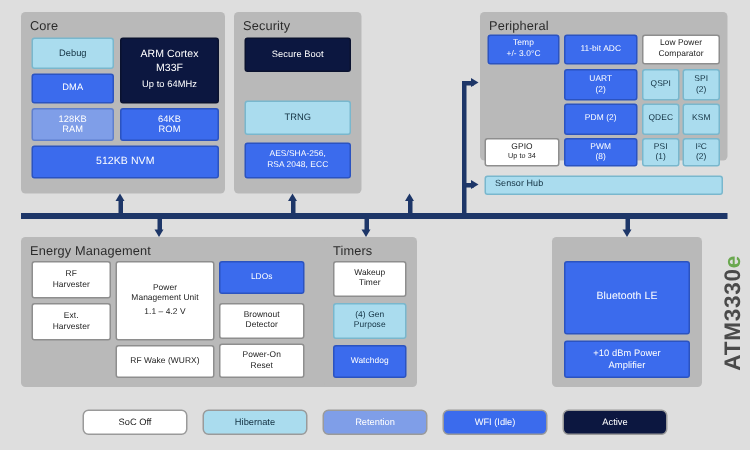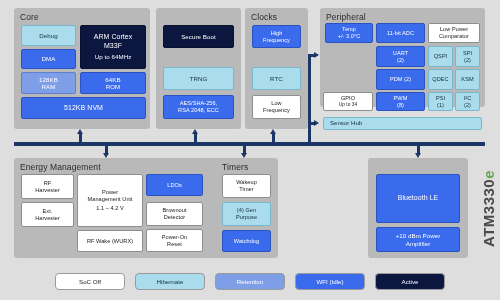--- a/index.html
+++ b/index.html
@@ -138,48 +138,34 @@
     <div class="blk s-wfi fs6" style="left:66px; top:64px; width:66px; height:22px;">
       <span>64KB</span>
       <span>ROM</span>
     </div>
     <div class="blk s-wfi fs7" style="left:7px; top:89px; width:125px; height:22px;">
       <span>512KB NVM</span>
     </div>
   </div>
 
   <div class="group" style="left:156px; top:8px; width:85px; height:121px;">
+    <div class="group-title">Security</div>
 
     <div class="blk s-active fs6" style="left:7px; top:17px; width:71px; height:23px;">
       <span>Secure Boot</span>
     </div>
     <div class="blk s-hibernate fs6" style="left:7px; top:59px; width:71px; height:23px;">
       <span>TRNG</span>
     </div>
     <div class="blk s-wfi" style="left:7px; top:87px; width:71px; height:24px;">
       <span>AES/SHA-256,</span>
       <span>RSA 2048, ECC</span>
     </div>
   </div>
 
-  <div class="group" style="left:245px; top:8px; width:63px; height:121px;">
-    <div class="group-title">Clocks</div>
-
-    <div class="blk s-wfi" style="left:7px; top:17px; width:49px; height:23px;">
-      <span>High</span>
-      <span>Frequency</span>
-    </div>
-    <div class="blk s-hibernate fs6" style="left:7px; top:59px; width:49px; height:23px;">
-      <span>RTC</span>
-    </div>
-    <div class="blk s-off" style="left:7px; top:87px; width:49px; height:24px;">
-      <span>Low</span>
-      <span>Frequency</span>
-    </div>
-  </div>
 
   <div class="group" style="left:320px; top:8px; width:165px; height:99px;">
     <div class="group-title">Peripheral</div>
 
     <div class="blk s-wfi" style="left:5px; top:15px; width:48px; height:20px;">
       <span>Temp</span>
       <span>+/- 3.0°C</span>
     </div>
     <div class="blk s-wfi" style="left:56px; top:15px; width:49px; height:20px;">
       <span>11-bit ADC</span>

